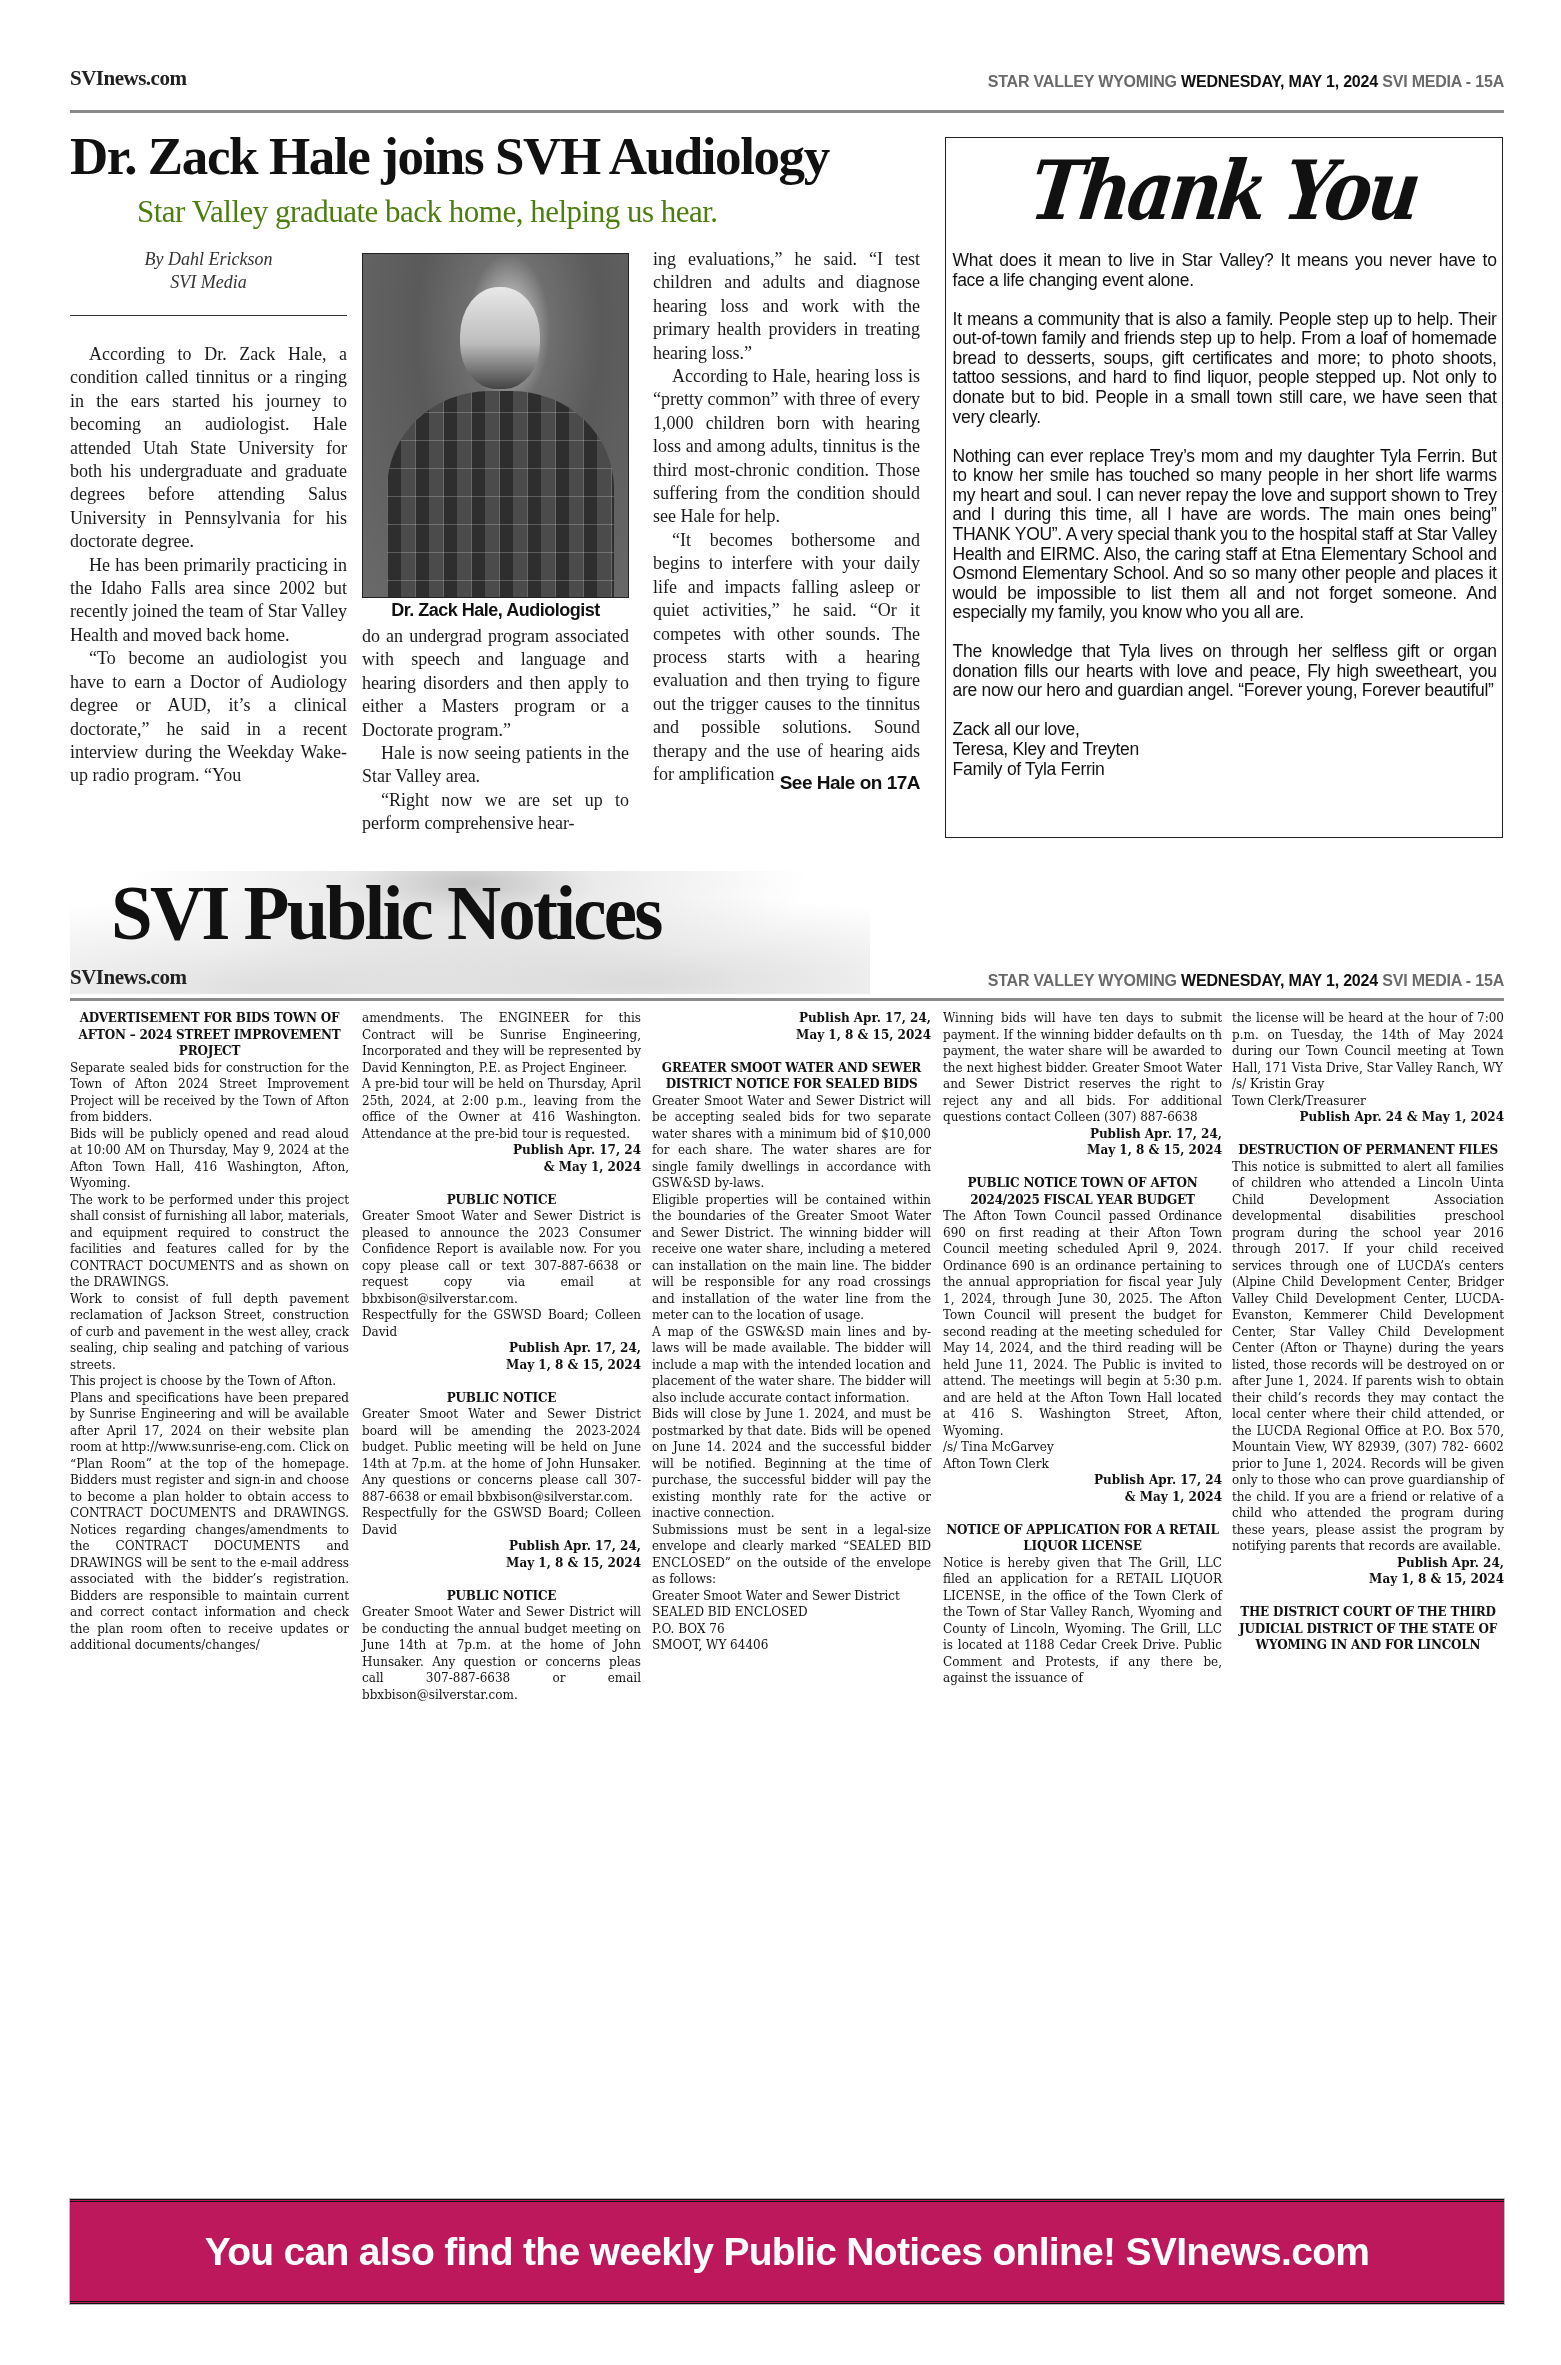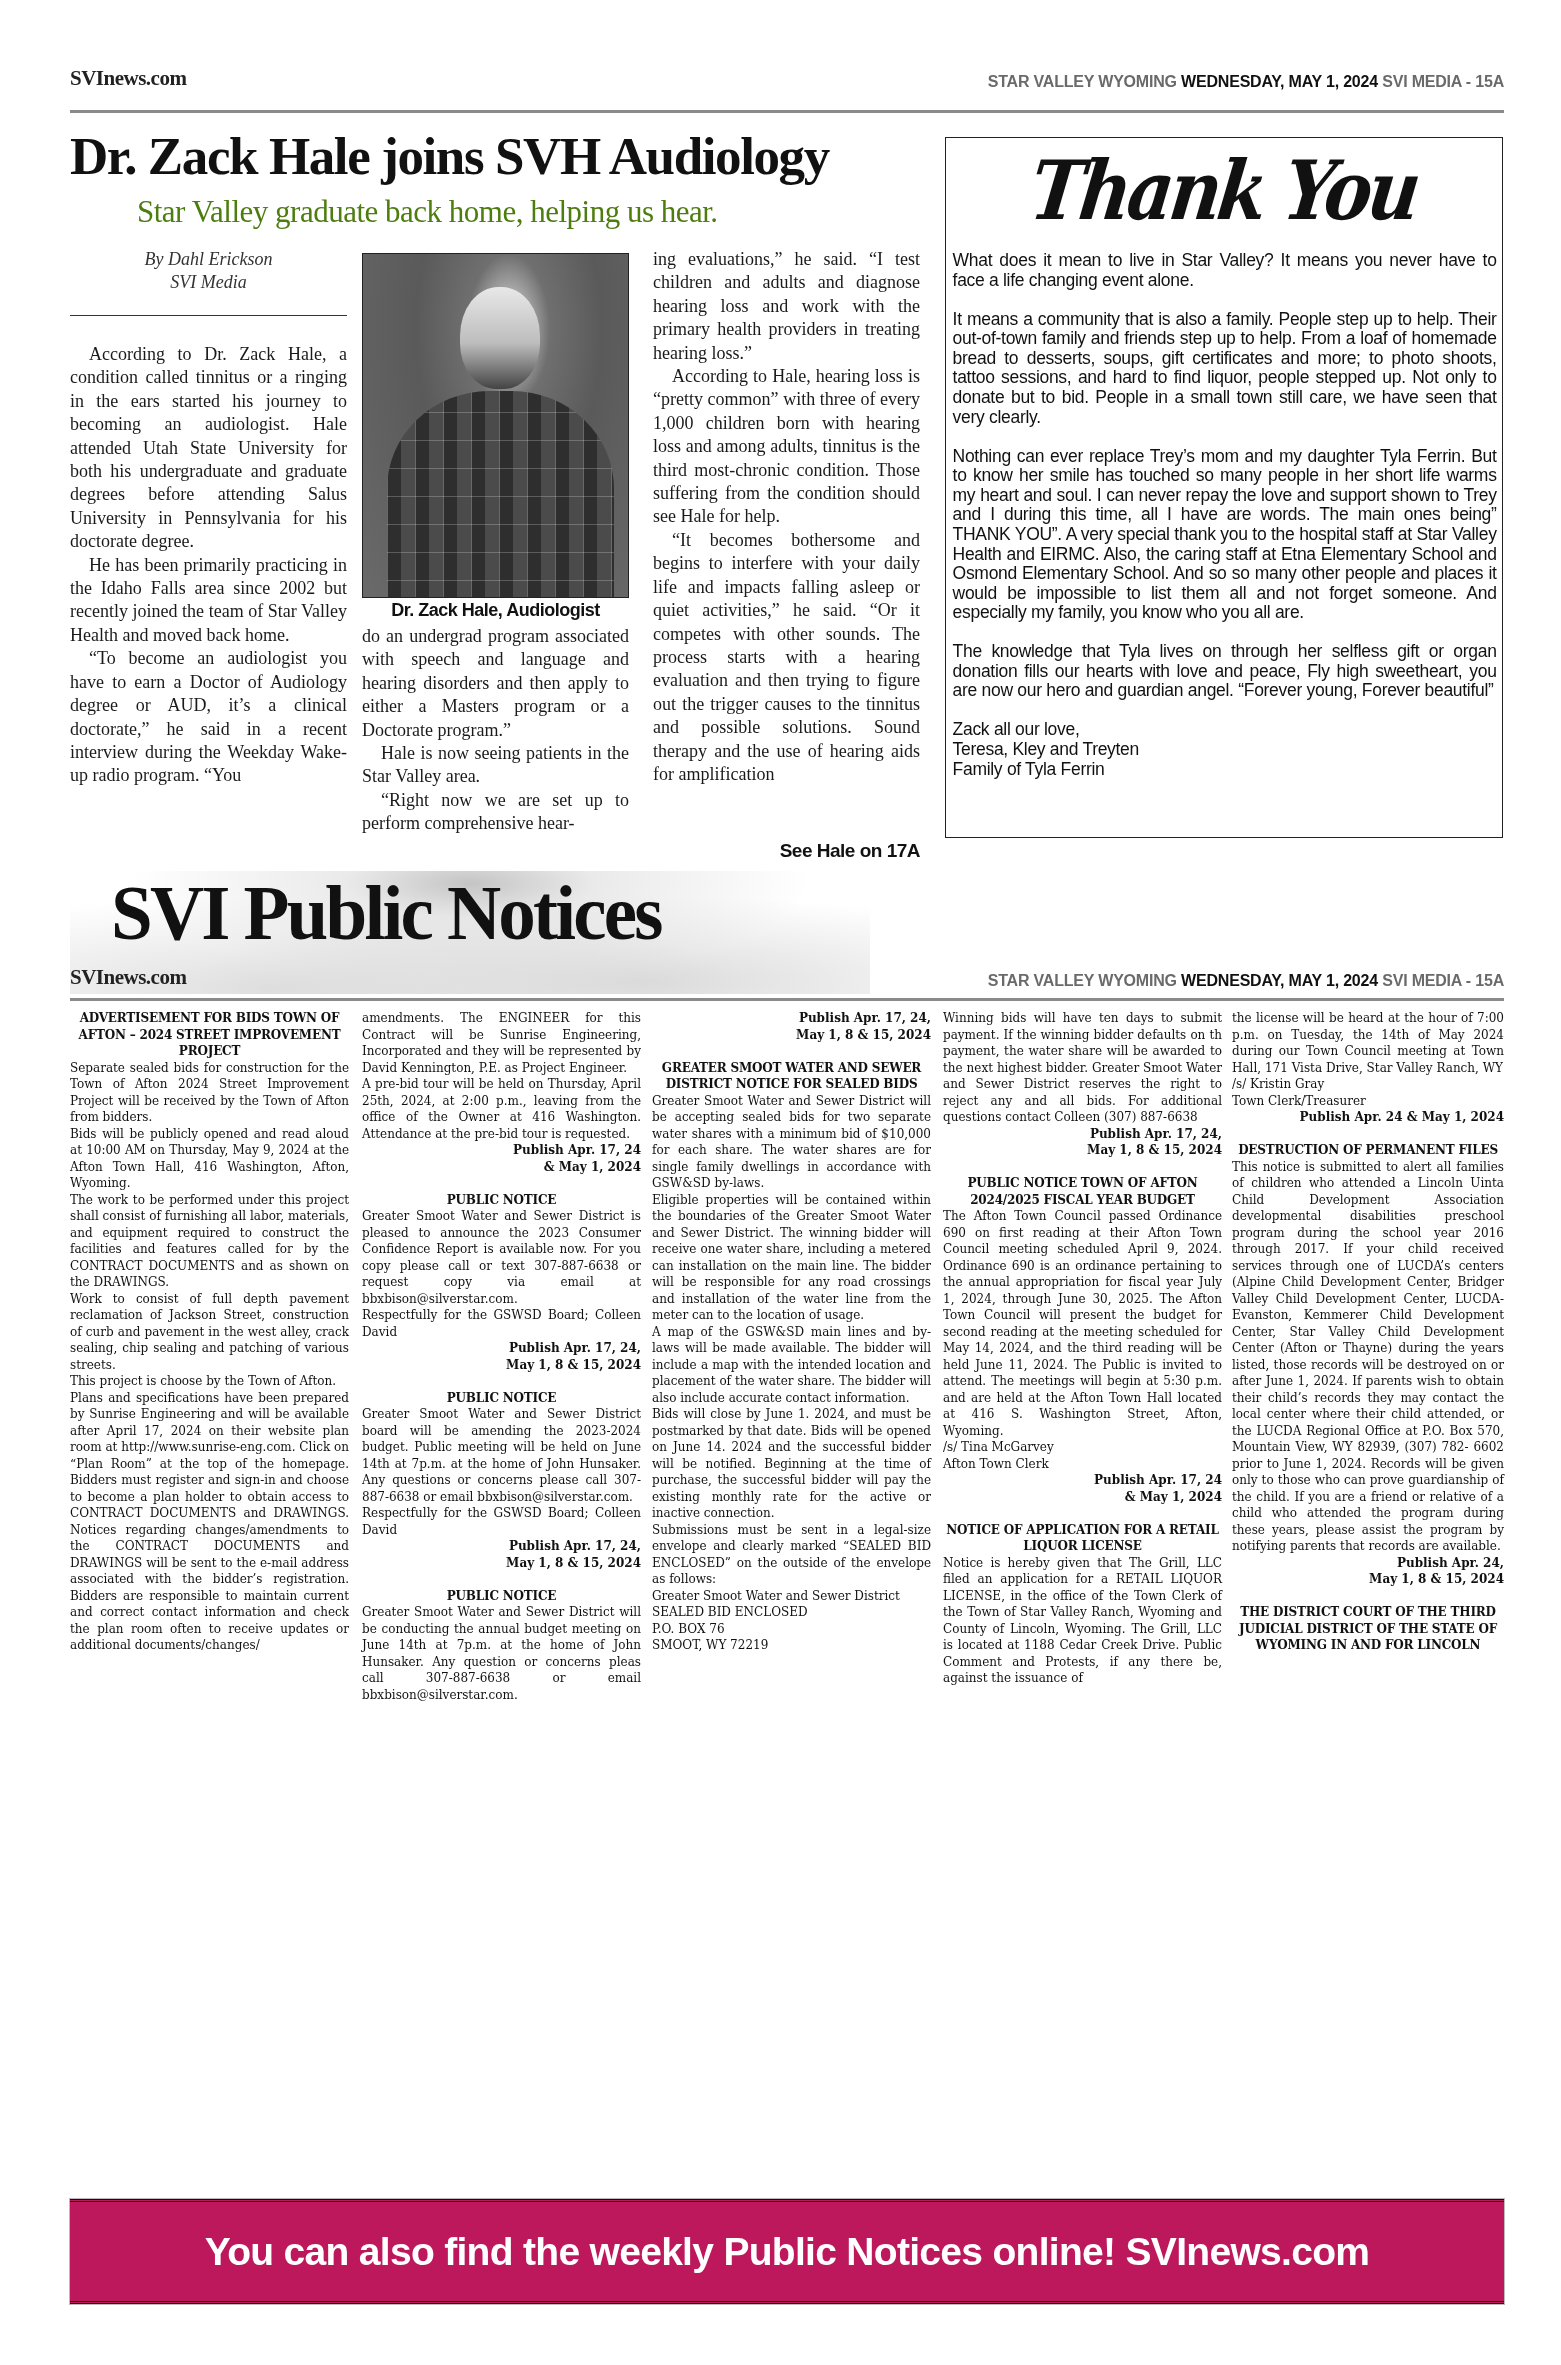--- a/index.html
+++ b/index.html
@@ -23,21 +23,21 @@
   .col-text p.noindent { text-indent: 0; }
   .photo { position: absolute; left: 362px; top: 253px; width: 267px; height: 345px; border: 0.9px solid #222;
            background: radial-gradient(ellipse at 55% 22%, #d0d0d0 0, #b8b8b8 8%, #6f6f6f 20%, #5a5a5a 45%, #6a6a6a 100%); overflow: hidden; }
   .photo .head { position: absolute; left: 97px; top: 33px; width: 80px; height: 102px; border-radius: 48% 48% 45% 45%; background: linear-gradient(#e8e8e8, #bdbdbd 55%, #7a7a7a 80%, #444 100%); }
   .photo .shirt { position: absolute; left: 24px; top: 137px; width: 227px; height: 218px; border-radius: 45% 45% 0 0;
            background:
             repeating-linear-gradient(90deg, rgba(255,255,255,0.28) 0 1.4px, transparent 1.4px 28px),
             repeating-linear-gradient(0deg, rgba(255,255,255,0.22) 0 1.4px, transparent 1.4px 28px),
             repeating-linear-gradient(90deg, #2e2e2e 0 14px, #4b4b4b 14px 28px); }
   .photo-caption { position: absolute; left: 362px; top: 600px; width: 267px; text-align: center; font-family: "Liberation Sans", sans-serif; font-weight: bold; font-size: 18px; letter-spacing: -0.5px; }
-  .see-more { position: absolute; left: 653px; top: 840px; width: 267px; text-align: right; font-family: "Liberation Sans", sans-serif; font-weight: bold; font-size: 19px; letter-spacing: -0.5px; }
+  .see-more { position: absolute; left: 653px; top: 772px; width: 267px; text-align: right; font-family: "Liberation Sans", sans-serif; font-weight: bold; font-size: 19px; letter-spacing: -0.5px; }
 
   
   .ty-box { position: absolute; left: 945px; top: 137px; width: 558px; height: 701px; border: 1.4px solid #222; border-top-width: 1.9px; }
   .ty-title { position: absolute; left: 0; top: 9.5px; width: 100%; text-align: center; font-family: "DejaVu Serif", serif; font-style: italic; font-weight: bold; font-size: 71px; letter-spacing: -3.8px; transform: scaleY(1.15) skewX(-8deg); }
   .ty-body { position: absolute; left: 6.6px; top: 113px; width: 544px; font-family: "Liberation Sans", sans-serif; font-size: 17.5px; line-height: 19.6px; text-align: justify; color: #111; letter-spacing: -0.3px; }
   .ty-body p { margin-bottom: 19.4px; }
   .ty-body .sign { text-align: left; margin-top: 19.4px; }
 
   
   .pn-mountain { position: absolute; left: 70px; top: 871px; width: 800px; height: 123px;
@@ -170,21 +170,21 @@
   <div class="gap"></div>
   <div class="h">GREATER SMOOT WATER AND SEWER DISTRICT NOTICE FOR SEALED BIDS</div>
   <div>Greater Smoot Water and Sewer District will be accepting sealed bids for two separate water shares with a minimum bid of $10,000 for each share. The water shares are for single family dwellings in accordance with GSW&amp;SD by-laws.</div>
   <div>Eligible properties will be contained within the boundaries of the Greater Smoot Water and Sewer District. The winning bidder will receive one water share, including a metered can installation on the main line. The bidder will be responsible for any road crossings and installation of the water line from the meter can to the location of usage.</div>
   <div>A map of the GSW&amp;SD main lines and by-laws will be made available. The bidder will include a map with the intended location and placement of the water share. The bidder will also include accurate contact information.</div>
   <div>Bids will close by June 1. 2024, and must be postmarked by that date. Bids will be opened on June 14. 2024 and the successful bidder will be notified. Beginning at the time of purchase, the successful bidder will pay the existing monthly rate for the active or inactive connection.</div>
   <div>Submissions must be sent in a legal-size envelope and clearly marked “SEALED BID ENCLOSED” on the outside of the envelope as follows:</div>
   <div class="left">Greater Smoot Water and Sewer District</div>
   <div class="left">SEALED BID ENCLOSED</div>
   <div class="left">P.O. BOX 76</div>
-  <div class="left">SMOOT, WY 72219</div>
+  <div class="left">SMOOT, WY 64406</div>
 </div>
 
 <div class="nc" style="left:943px;">
   <div>Winning bids will have ten days to submit payment. If the winning bidder defaults on th payment, the water share will be awarded to the next highest bidder. Greater Smoot Water and Sewer District reserves the right to reject any and all bids. For additional questions contact Colleen (307) 887-6638</div>
   <div class="pub">Publish Apr. 17, 24,</div>
   <div class="pub">May 1, 8 &amp; 15, 2024</div>
   <div class="gap"></div>
   <div class="h">PUBLIC NOTICE TOWN OF AFTON 2024/2025 FISCAL YEAR BUDGET</div>
   <div>The Afton Town Council passed Ordinance 690 on first reading at their Afton Town Council meeting scheduled April 9, 2024. Ordinance 690 is an ordinance pertaining to the annual appropriation for fiscal year July 1, 2024, through June 30, 2025. The Afton Town Council will present the budget for second reading at the meeting scheduled for May 14, 2024, and the third reading will be held June 11, 2024. The Public is invited to attend. The meetings will begin at 5:30 p.m. and are held at the Afton Town Hall located at 416 S. Washington Street, Afton, Wyoming.</div>
   <div class="left">/s/ Tina McGarvey</div>

